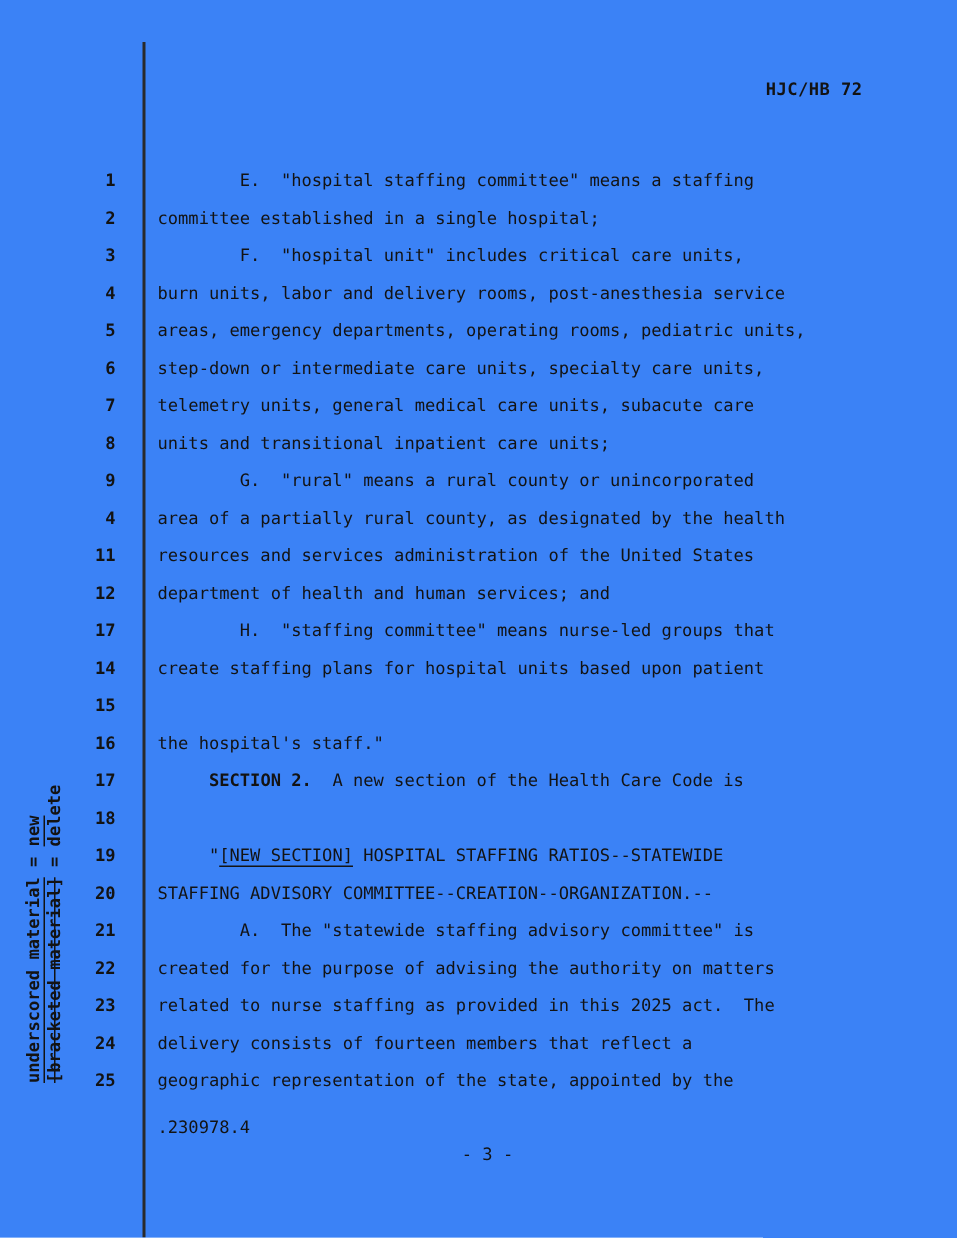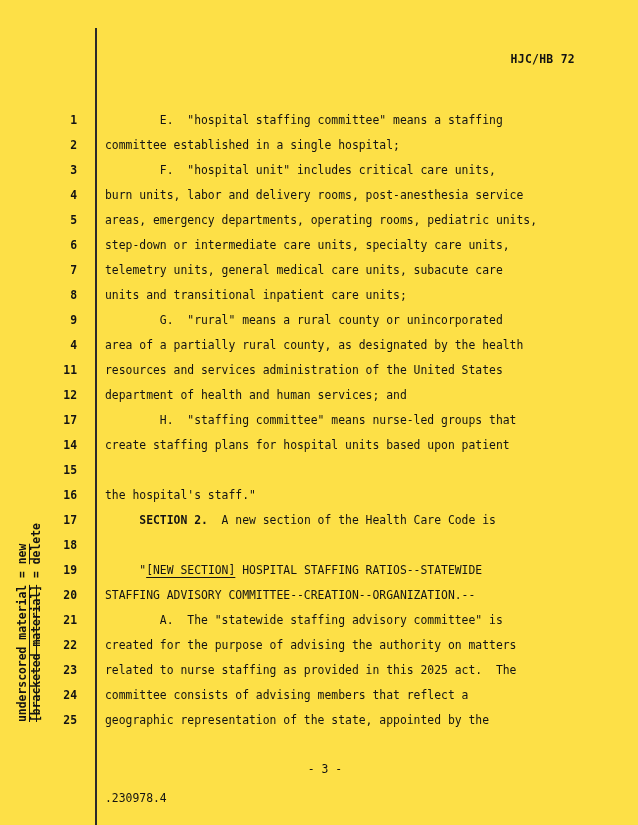--- a/index.html
+++ b/index.html
@@ -7,21 +7,21 @@
     width: 638px; height: 825px;
     background: #ffffff;
     font-family: "DejaVu Sans Mono", "Liberation Mono", monospace;
     color: #131313;
     overflow: hidden;
     position: relative;
   }
   .page {
     position: absolute; inset: 0;
     width: 638px; height: 825px;
-    background: #fde047;
+    background: #3b82f6;
   }
   .bill-header {
     position: absolute;
     top: 52px; right: 63px;
     font-size: 11.4px;
     font-weight: bold;
     letter-spacing: 0.3px;
     white-space: pre;
   }
   .vrule {
@@ -69,21 +69,20 @@
     font-size: 11.4px;
     font-weight: bold;
     line-height: 14px;
     white-space: pre;
   }
   .footer-code {
     position: absolute;
     left: 105px; top: 744px;
     font-size: 11.4px;
     white-space: pre;
-    margin-top: 47px;
   }
   .footer-page {
     position: absolute;
     left: 0; top: 762px;
     width: 650px;
     text-align: center;
     font-size: 11.4px;
     white-space: pre;
   }
 </style>
@@ -118,21 +117,21 @@
       <div class="line-row"><div class="line-num">14</div><div class="line-text"><span>create staffing plans for hospital units based upon patient</span></div></div>
       <div class="line-row"><div class="line-num">15</div></div>
       <div class="line-row"><div class="line-num">16</div><div class="line-text"><span>the hospital's staff."</span></div></div>
       <div class="line-row"><div class="line-num">17</div><div class="line-text"><span>     </span><span class="seg-b">SECTION 2.</span><span>  A new section of the Health Care Code is</span></div></div>
       <div class="line-row"><div class="line-num">18</div></div>
       <div class="line-row"><div class="line-num">19</div><div class="line-text"><span>     "</span><span class="seg-u">[NEW SECTION]</span><span> HOSPITAL STAFFING RATIOS--STATEWIDE</span></div></div>
       <div class="line-row"><div class="line-num">20</div><div class="line-text"><span>STAFFING ADVISORY COMMITTEE--CREATION--ORGANIZATION.--</span></div></div>
       <div class="line-row"><div class="line-num">21</div><div class="line-text"><span>        A.  The "statewide staffing advisory committee" is</span></div></div>
       <div class="line-row"><div class="line-num">22</div><div class="line-text"><span>created for the purpose of advising the authority on matters</span></div></div>
       <div class="line-row"><div class="line-num">23</div><div class="line-text"><span>related to nurse staffing as provided in this 2025 act.  The</span></div></div>
-      <div class="line-row"><div class="line-num">24</div><div class="line-text"><span>committee consists of advising members that reflect a</span></div></div>
+      <div class="line-row"><div class="line-num">24</div><div class="line-text"><span>delivery consists of fourteen members that reflect a</span></div></div>
       <div class="line-row"><div class="line-num">25</div><div class="line-text"><span>geographic representation of the state, appointed by the</span></div></div>
     </div>
 
   <div class="footer-code">.230978.4</div>
 
   <div class="footer-page">- 3 -</div>
 
 </div>
 
 </body></html>

